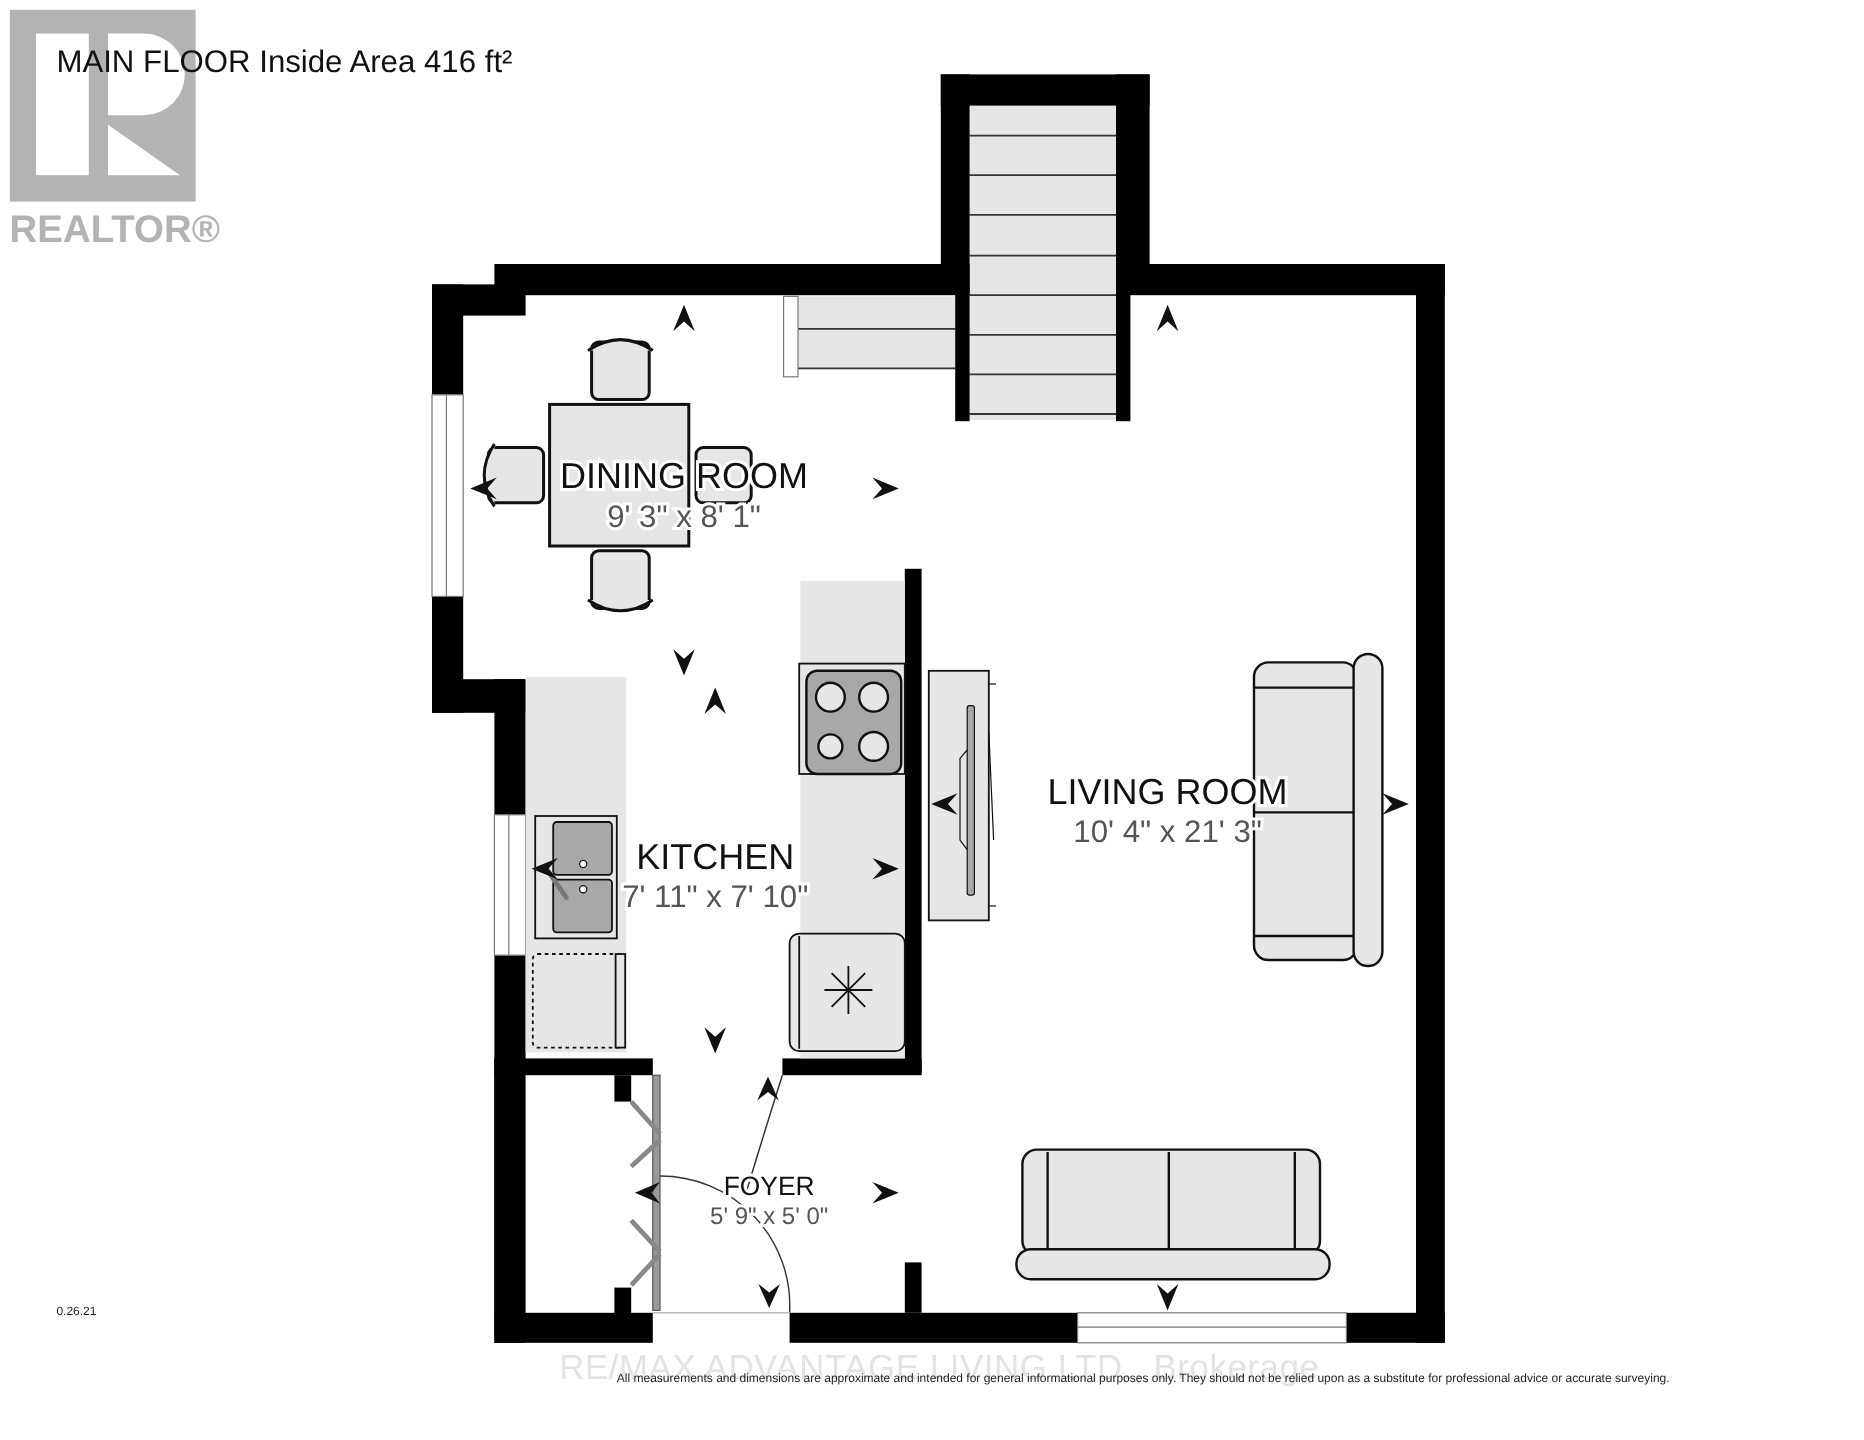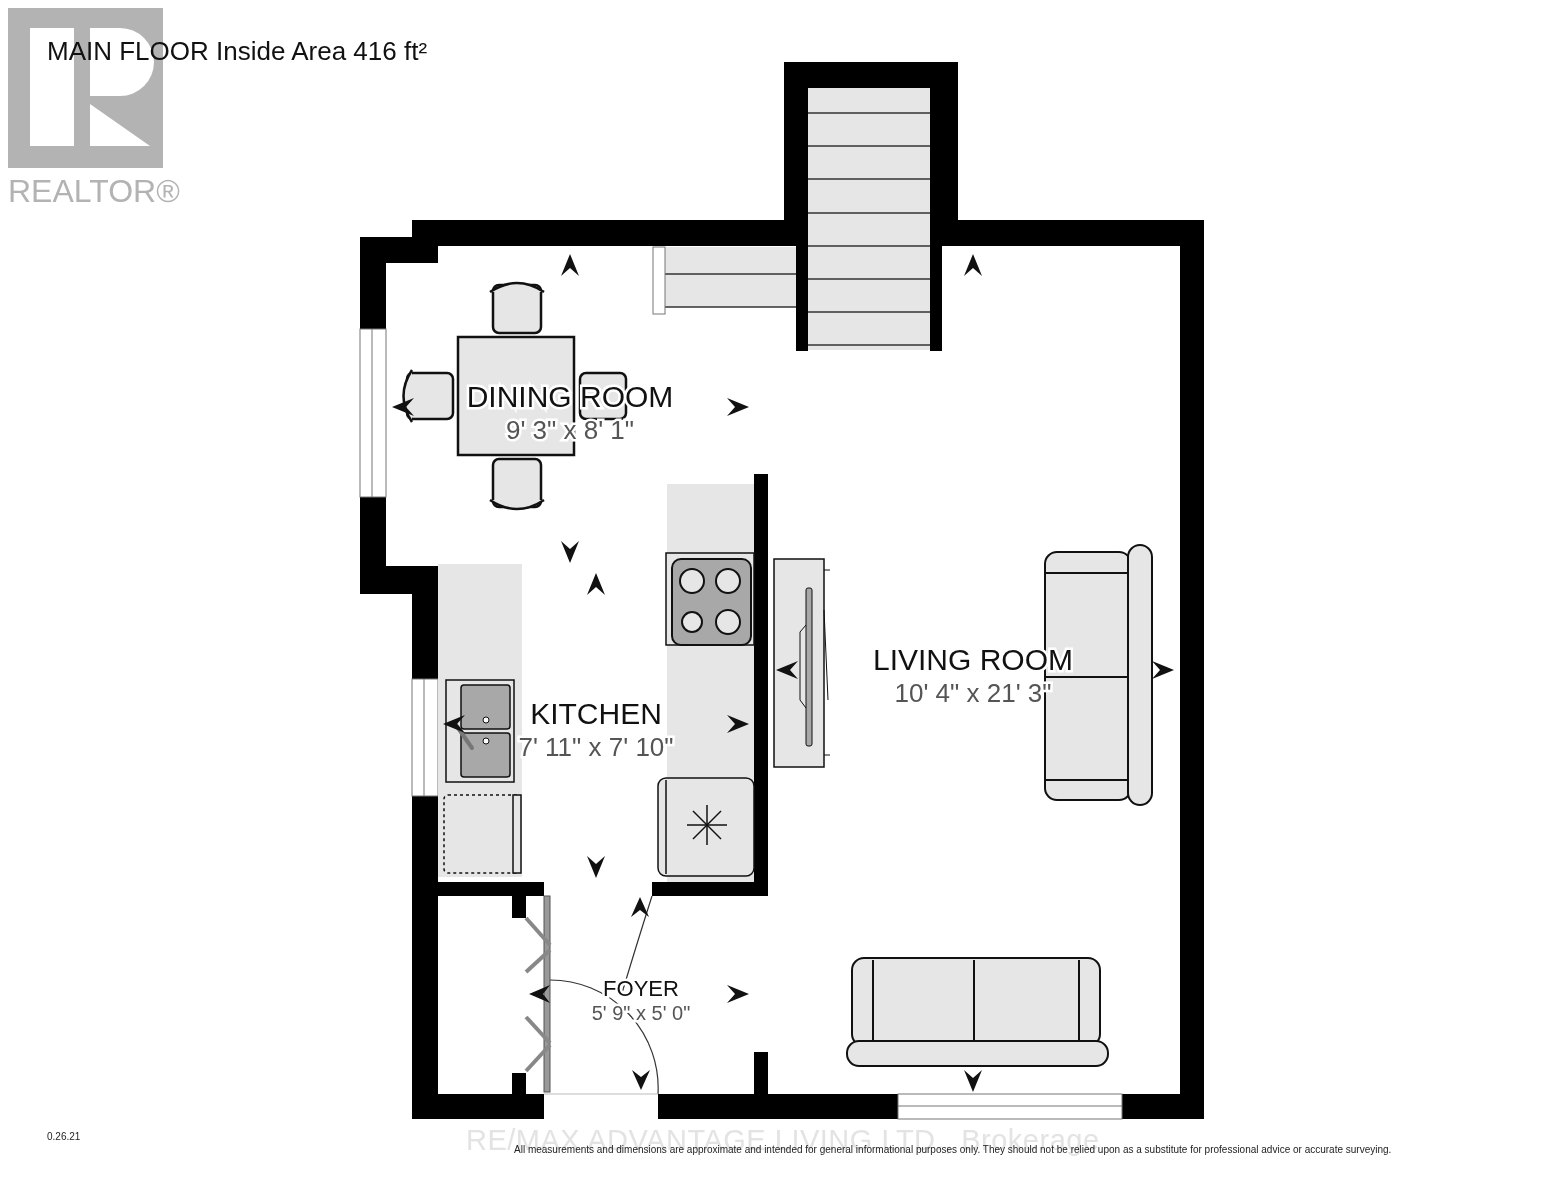--- a/index.html
+++ b/index.html
@@ -1,23 +1,23 @@
 <!DOCTYPE html>
 <html><head>
 <meta charset="utf-8">
 <style>
   html, body { margin:0; padding:0; background:#ffffff; }
   body { width:1553px; height:1200px; position:relative; overflow:hidden; font-family:"Liberation Sans", sans-serif; }
   .abs { position:absolute; }
-  #realtor-logo { left:8px; top:8px; width:178px; height:200px; }
+  #realtor-logo { left:8px; top:8px; width:178px; height:200px;font-weight:bold; }
   #title { left:47px; top:36px; font-size:26px; color:#111; white-space:nowrap; }
   #plan { left:0; top:0; width:1553px; height:1200px; }
   .room-name { font-size:30px; fill:#111; font-family:"Liberation Sans", sans-serif; paint-order:stroke; stroke:#fff; stroke-width:5px; }
   .room-dim { font-size:26px; fill:#555; font-family:"Liberation Sans", sans-serif; paint-order:stroke; stroke:#fff; stroke-width:5px; }
-  #version { left:47px; top:1088px; font-size:10px; color:#222;margin-top:43px; }
+  #version { left:47px; top:1088px; font-size:10px; color:#222; }
   #watermark { left:466px; top:1124px; font-size:29px; color:#e3e3e3; white-space:nowrap; letter-spacing:0.5px; }
   #disclaimer { left:514px; top:1144px; font-size:10px; color:#222; white-space:nowrap; }
 </style>
 </head>
 <body>
 
 <div id="realtor-logo" class="abs">
   <svg width="178" height="200" viewBox="0 0 178 200">
     <rect x="0" y="0" width="155" height="160" fill="#b3b3b3"></rect>
     <rect x="22" y="20" width="44" height="118" fill="#fff"></rect>

